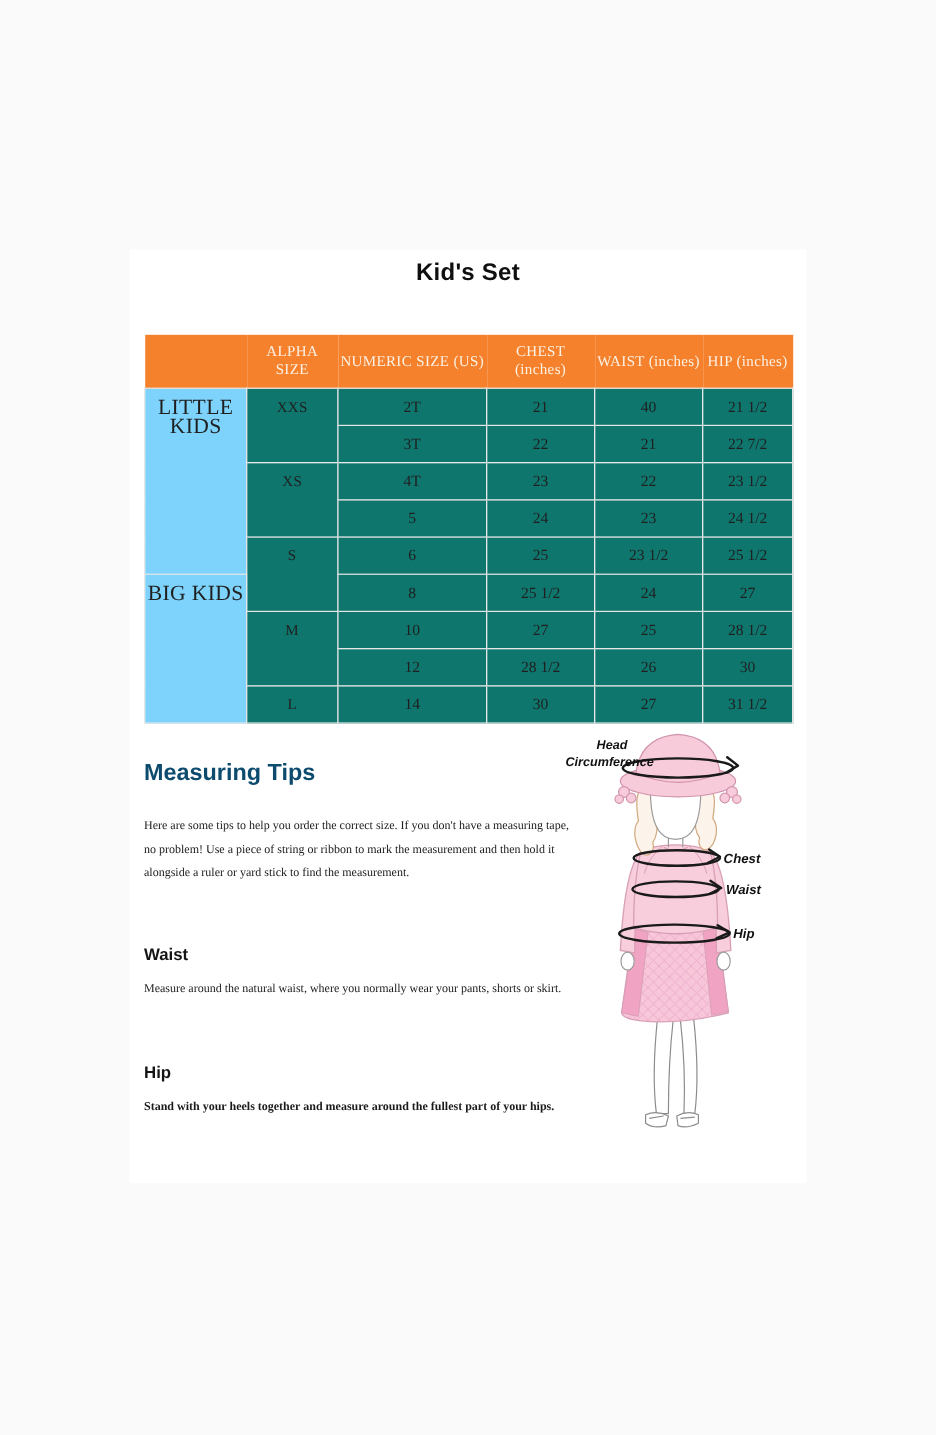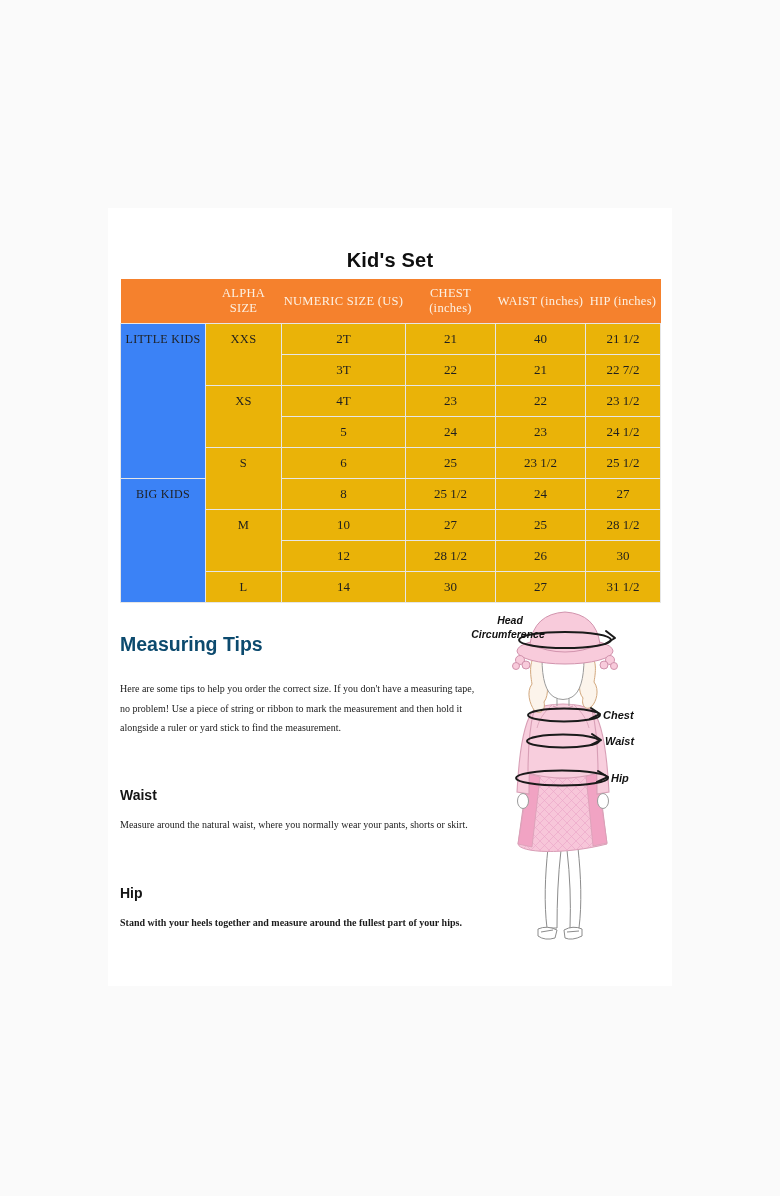--- a/index.html
+++ b/index.html
@@ -8,40 +8,40 @@
     background:#fafafa;
     font-family:"Liberation Serif",serif;
     color:#1b1b1b;
     overflow:hidden;
   }
   .content-canvas{
     position:absolute;left:108px;top:208px;width:564px;height:778px;
     background:#ffffff;
   }
   .page-title{
-    position:absolute;top:249px;left:0;width:780px;text-align:center;
+    position:absolute;top:216px;left:0;width:780px;text-align:center;
     font-family:"Liberation Sans",sans-serif;font-weight:700;font-size:20px;
     color:#0f0f0f;letter-spacing:.2px;
   }
   table.size-chart{
     position:absolute;left:120px;top:279px;width:540px;
     border-collapse:collapse;table-layout:fixed;
   }
   table.size-chart th{
     background:#F5812D;color:#FCF1E3;font-weight:400;
     font-family:"Liberation Serif",serif;font-size:12.5px;
     padding:7px 2px;letter-spacing:.3px;text-align:center;border:none;
   }
   table.size-chart td{
     border:1px solid #e6e6e6;text-align:center;
     font-size:13px;color:#1f1f1f;padding:7px 2px;line-height:16px;
-    vertical-align:top;background:#eab308;
+    vertical-align:top;background:#0f766e;
   }
   table.size-chart td.group-cell{
-    background:#3b82f6;font-size:12px;letter-spacing:.3px;
+    background:#7dd3fc;font-size:18px;letter-spacing:.3px;
   }
   table.size-chart td.alpha-cell{font-size:12.5px;letter-spacing:.3px;}
   .tips-heading{
     position:absolute;left:120px;top:633px;
     font-family:"Liberation Sans",sans-serif;font-weight:700;font-size:19.5px;
     color:#0c4a6e;
   }
   .body-copy{
     position:absolute;left:120px;width:362px;
     font-family:"Liberation Serif",serif;font-size:10px;line-height:19.5px;

